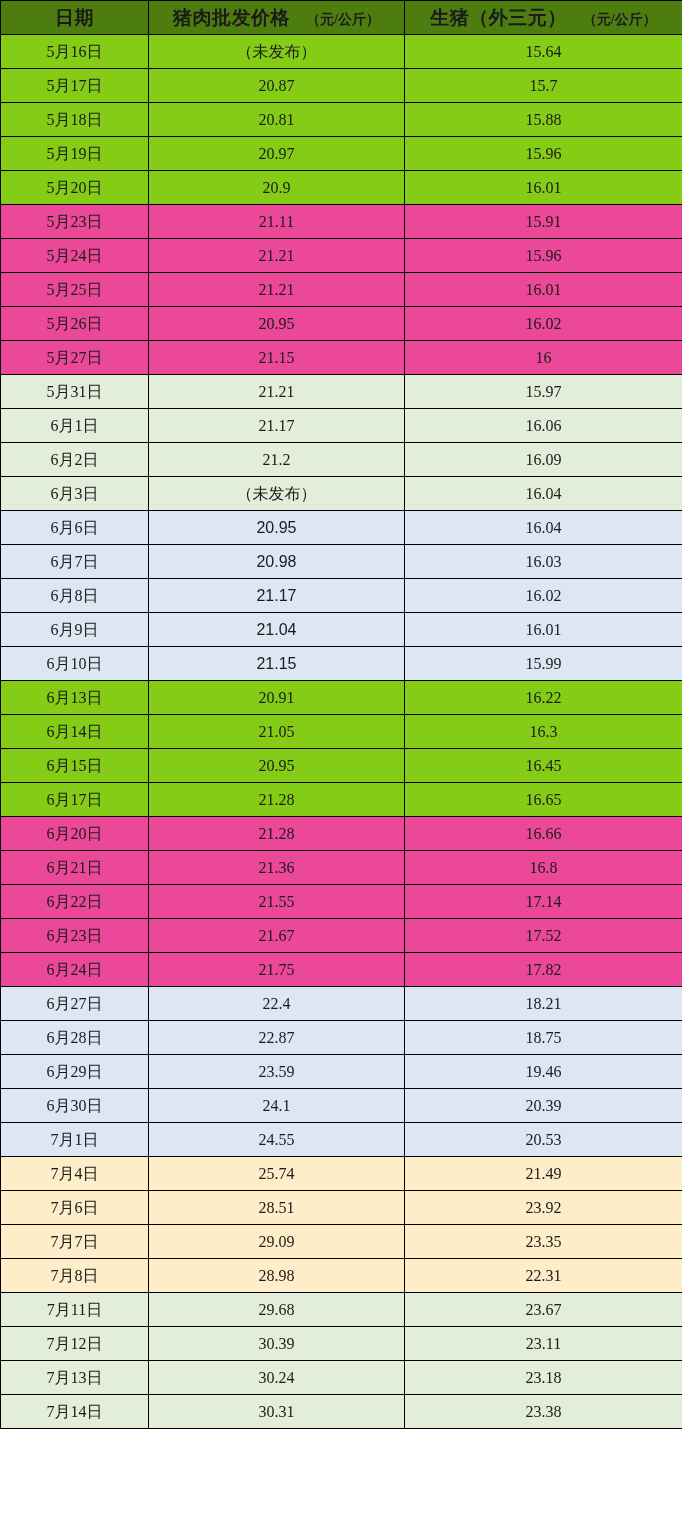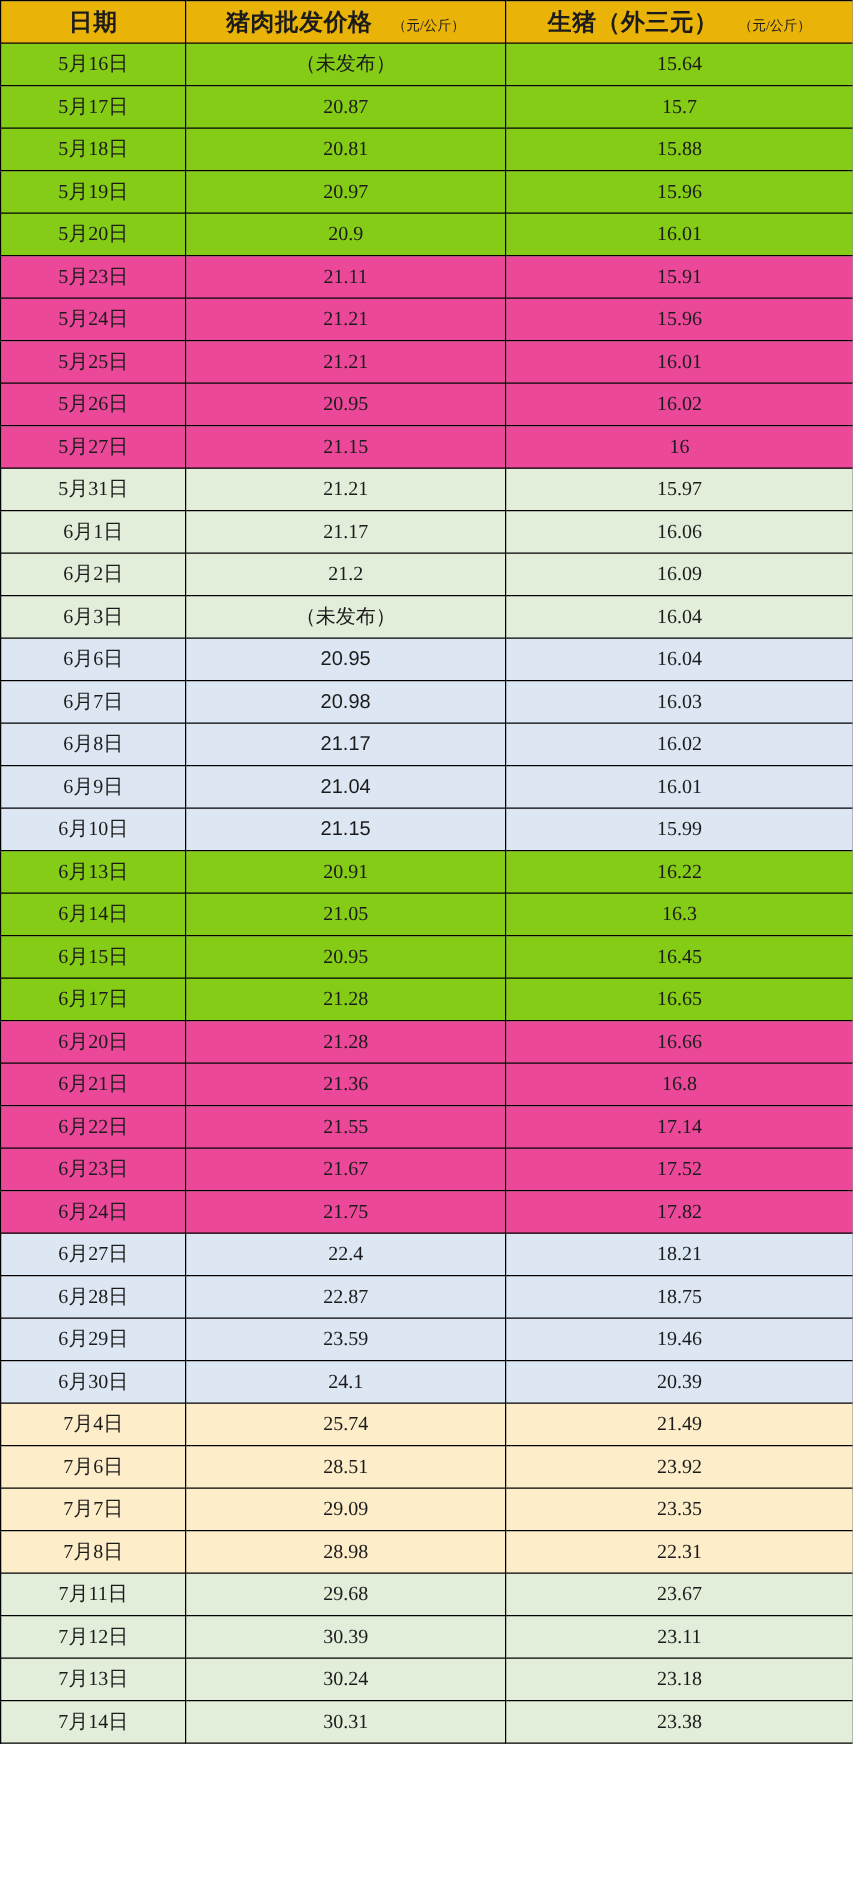--- a/index.html
+++ b/index.html
@@ -25,29 +25,29 @@
   #price-table th,
   #price-table td {
     border: 1px solid #000000;
     text-align: center;
     vertical-align: middle;
     padding: 0;
     color: #1b1b1b;
   }
   #price-table thead th {
     height: 33px;
-    background: #eab308;
+    background: #4d7c0f;
     font-weight: bold;
     font-size: 19px;
     letter-spacing: 0.5px;
     white-space: nowrap;
   }
   #price-table thead th .unit {
-    font-size: 11px;
-    font-weight: normal;
+    font-size: 14px;
+    font-weight: bold;
     letter-spacing: 0;
     margin-left: 16px;
   }
   #price-table tbody td {
     height: 33px;
     font-size: 16px;
     line-height: 33px;
     white-space: nowrap;
   }
   
@@ -240,20 +240,25 @@
       <tr class="blk-blue">
         <td>6月29日</td>
         <td>23.59</td>
         <td>19.46</td>
       </tr>
       <tr class="blk-blue">
         <td>6月30日</td>
         <td>24.1</td>
         <td>20.39</td>
       </tr>
+      <tr class="blk-blue">
+        <td>7月1日</td>
+        <td>24.55</td>
+        <td>20.53</td>
+      </tr>
       <tr class="blk-yellow">
         <td>7月4日</td>
         <td>25.74</td>
         <td>21.49</td>
       </tr>
       <tr class="blk-yellow">
         <td>7月6日</td>
         <td>28.51</td>
         <td>23.92</td>
       </tr>

